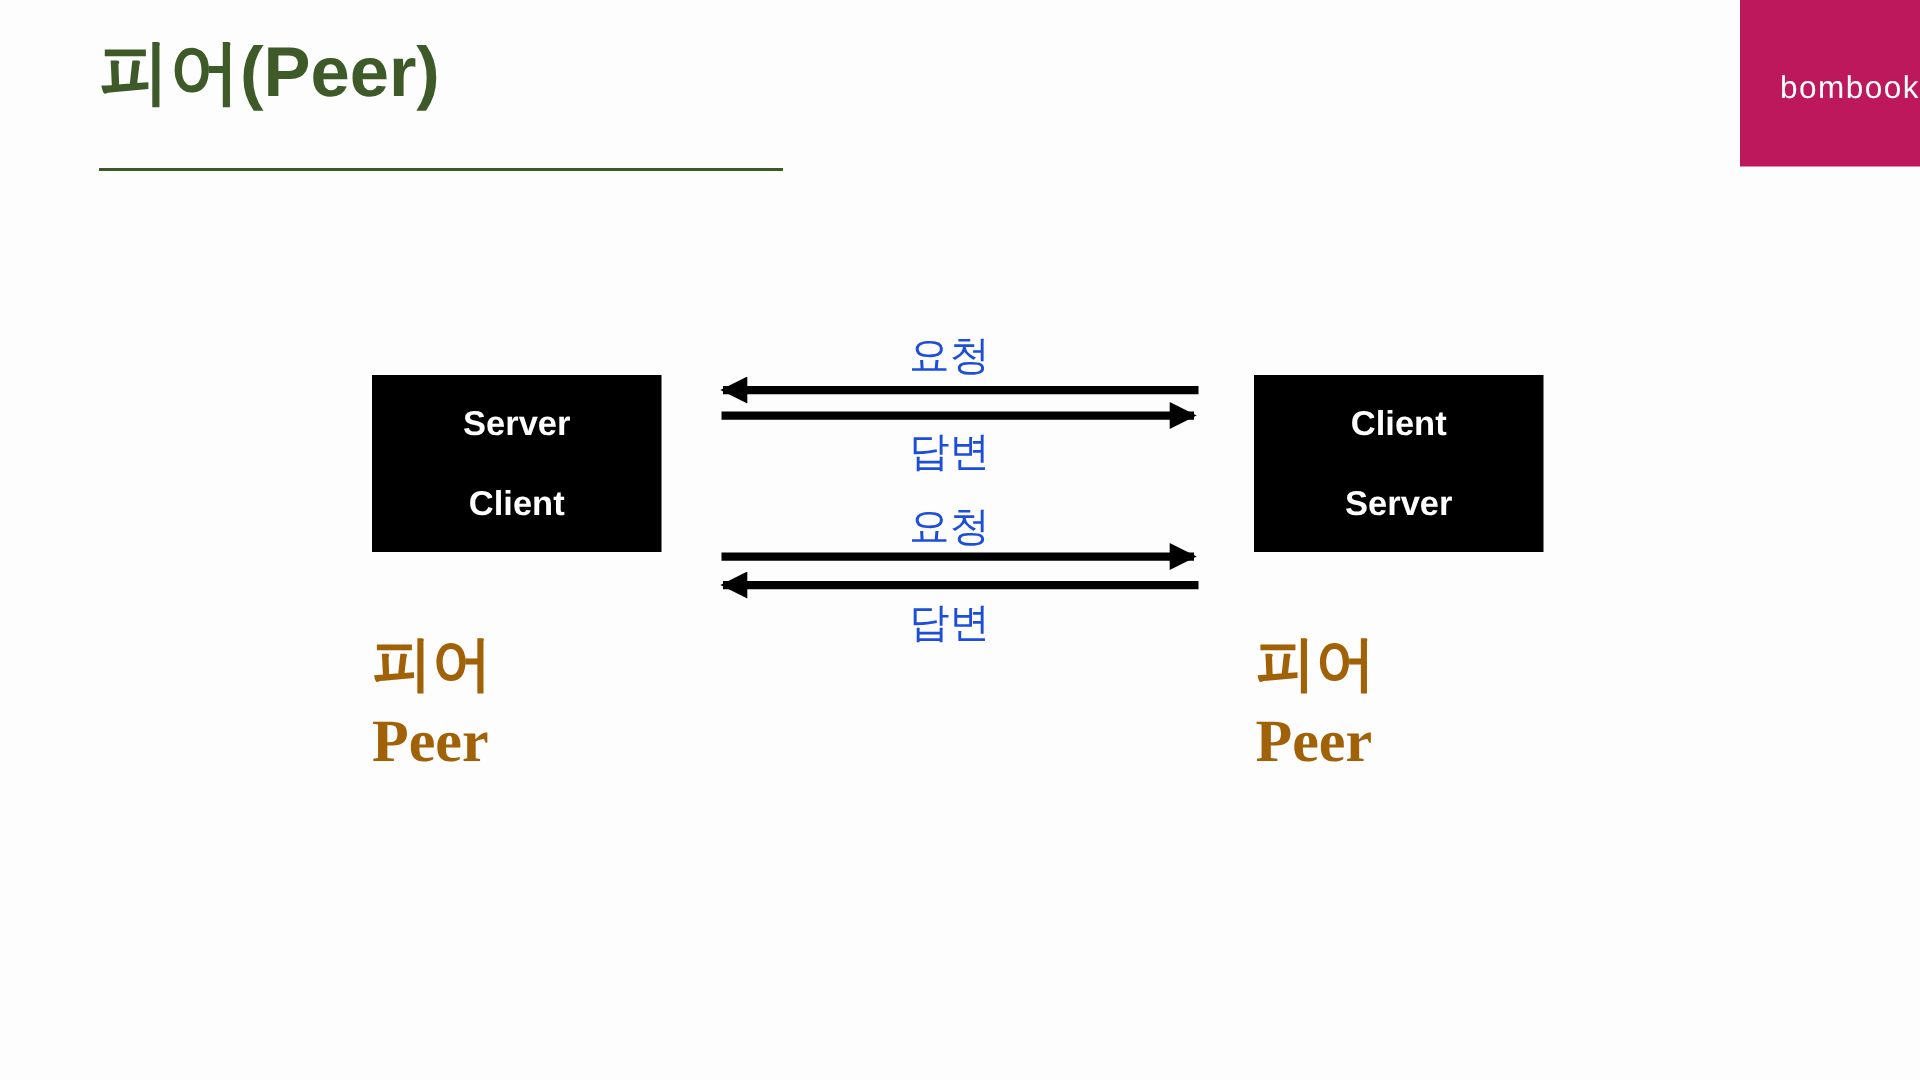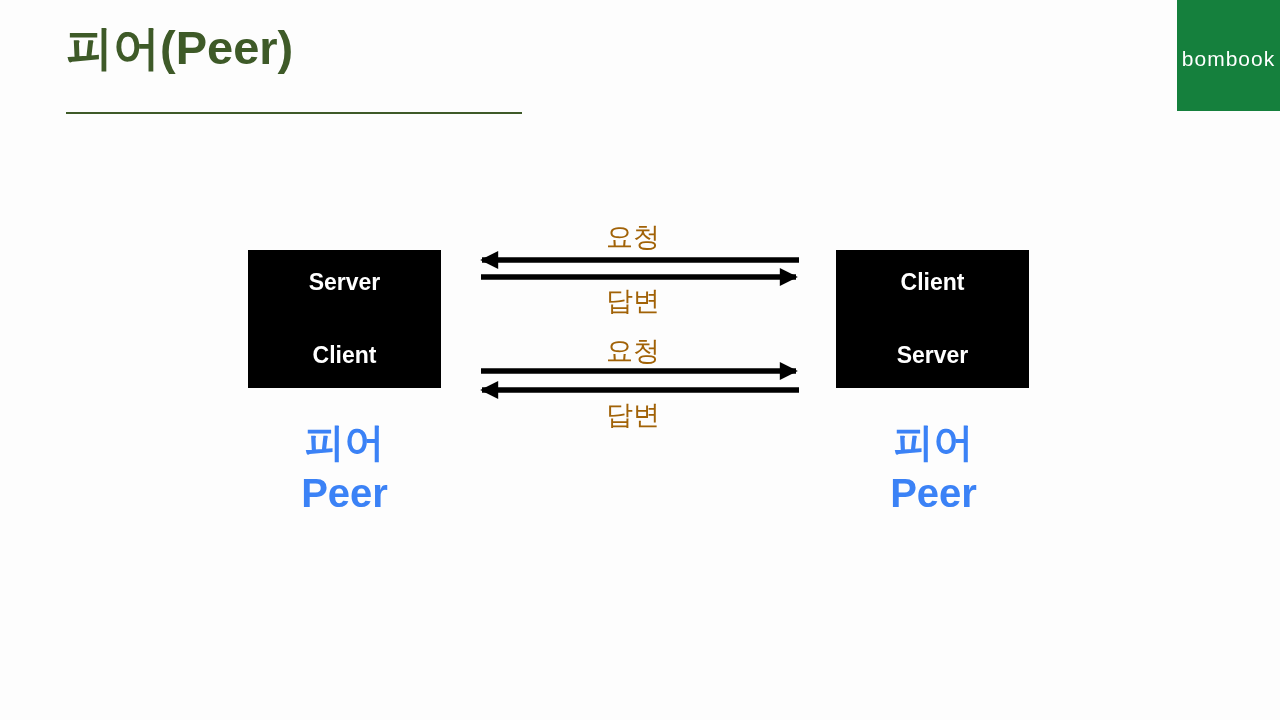--- a/index.html
+++ b/index.html
@@ -35,41 +35,41 @@
     width: 456px;
     height: 2px;
     background: #3e5a28;
   }
 
   
   .logo-box {
     position: absolute;
     top: 0;
     right: 0;
-    width: 103px;
+    width: 120px;
     height: 111px;
-    background: #15803d;
+    background: #be185d;
     display: flex;
     align-items: center;
-    justify-content: center;
+    justify-content: flex-end;
   }
   .logo-text {
     color: #ffffff;
     font-size: 21px;
     font-weight: 400;
     letter-spacing: 1px;
     padding-top: 6px;
   }
 
   
   .peer-box {
     position: absolute;
     top: 250px;
     width: 193px;
-    height: 138px;
+    height: 118px;
     background: #000000;
     display: flex;
     flex-direction: column;
     justify-content: space-between;
     align-items: center;
     padding: 21px 16px;
     box-sizing: border-box;
     text-decoration: underline;
   }
   .peer-box--left  { left: 248px; }
@@ -79,38 +79,39 @@
     font-size: 23px;
     font-weight: 700;
     line-height: 1;
   }
 
   
   .peer-caption {
     position: absolute;
     top: 417px;
     width: 193px;
-    text-align: center;
+    text-align: left;
     font-size: 40px;
     font-weight: 700;
     line-height: 51px;
-    color: #3b82f6;
+    color: #a16207;
+    font-family: Liberation Serif, serif;
   }
   .peer-caption--left  { left: 248px; }
   .peer-caption--right { left: 837px; }
 
   
   .arrow-label {
     position: absolute;
     left: 473px;
     width: 320px;
     text-align: center;
     font-size: 27px;
     line-height: 30px;
-    color: #a16207;
+    color: #1d4ed8;
   }
   .arrow-label--req1 { top: 222px; }
   .arrow-label--res1 { top: 286px; }
   .arrow-label--req2 { top: 336px; }
   .arrow-label--res2 { top: 400px; }
 
   
   .arrows-svg {
     position: absolute;
     left: 0;

